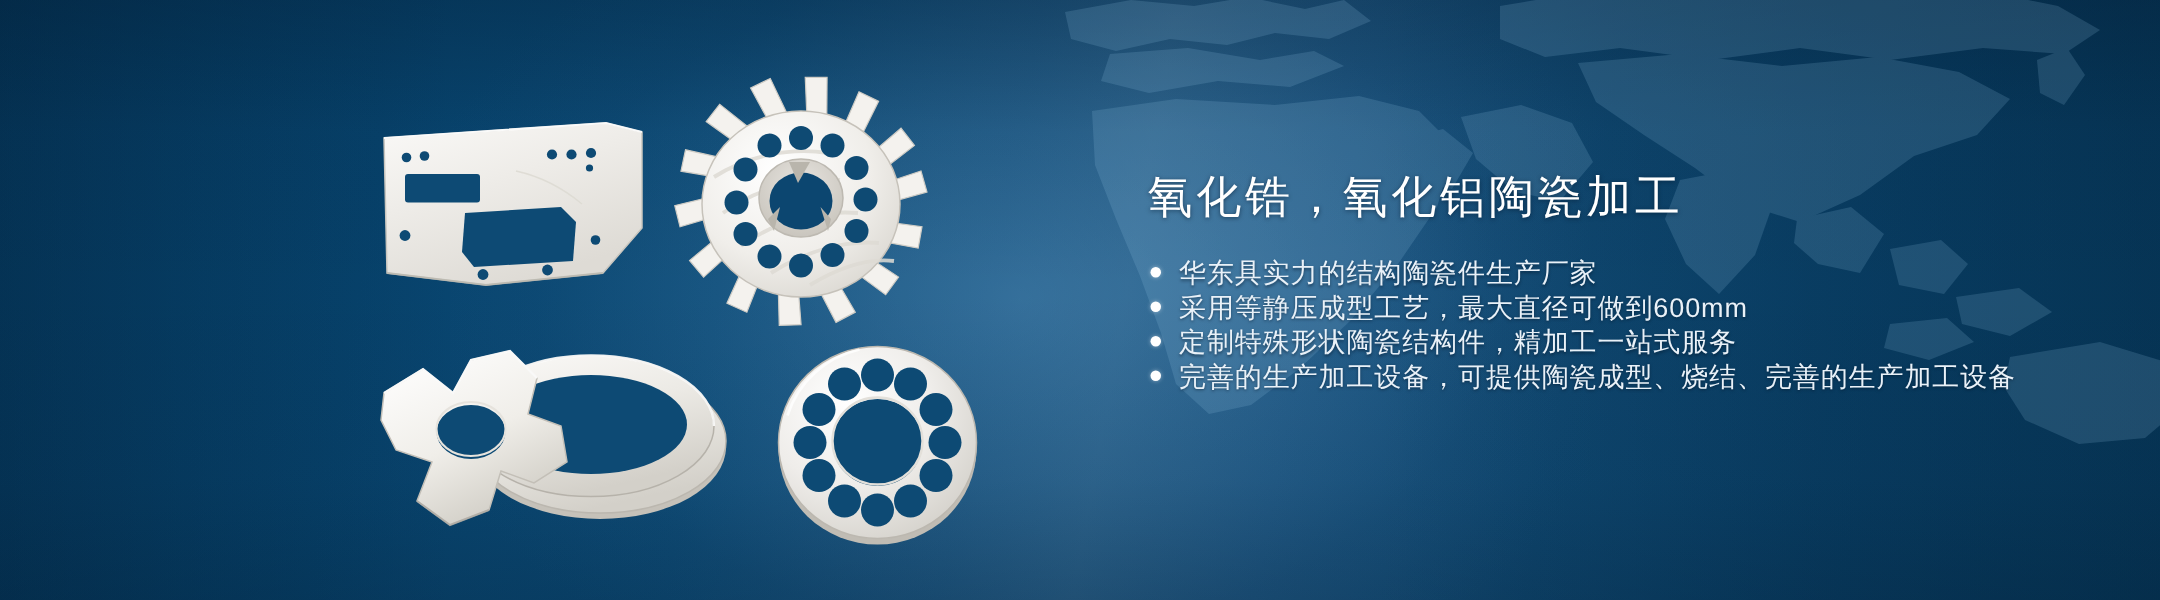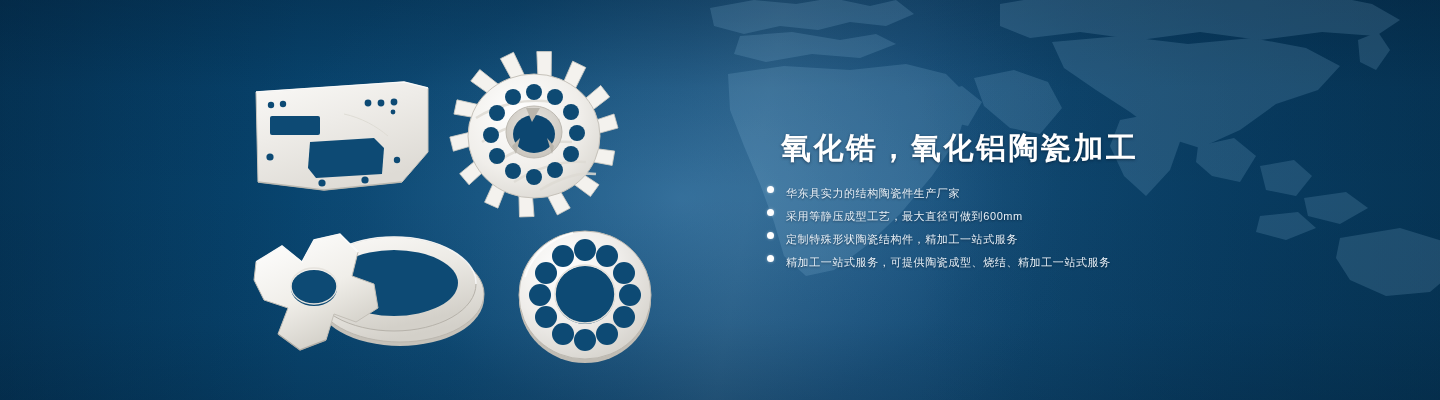--- a/index.html
+++ b/index.html
@@ -88,40 +88,40 @@
   .worldmap path { fill: #9fd0ef; }
 
   
   .copy {
     position: absolute;
     left: 765px;
     top: 112px;
     width: 600px;
   }
   .headline {
-    margin: 16px;
+    margin: 0;
     font-size: 30px;
-    font-weight: bold;
+    font-weight: normal;
     letter-spacing: 2.5px;
     color: #ffffff;
     line-height: 40px;
     text-shadow: 0 1px 3px rgba(0,20,40,0.55);
     white-space: nowrap;
   }
   .bullets {
     list-style: none;
     margin: 18px 0 0 2px;
     padding: 0;
   }
   .bullets li {
     display: flex;
-    align-items: flex-start;
+    align-items: center;
     height: 23px;
     color: #e9f1f8;
-    font-size: 11px;
+    font-size: 18px;
     letter-spacing: 0.6px;
     text-shadow: 0 1px 2px rgba(0,16,32,0.5);
     white-space: nowrap;
   }
   .dot {
     flex: 0 0 auto;
     width: 7px;
     height: 7px;
     border-radius: 50%;
     background: #ffffff;
@@ -392,18 +392,18 @@
       <li>
         <span class="dot"></span>
         <span>采用等静压成型工艺，最大直径可做到600mm</span>
       </li>
       <li>
         <span class="dot"></span>
         <span>定制特殊形状陶瓷结构件，精加工一站式服务</span>
       </li>
       <li>
         <span class="dot"></span>
-        <span>精加工一站式服务，可提供陶瓷成型、烧结、精加工一站式服务</span>
+        <span>完善的生产加工设备，可提供陶瓷成型、烧结、完善的生产加工设备</span>
       </li>
     </ul>
   </div>
 
 </div>
 
 </body></html>

